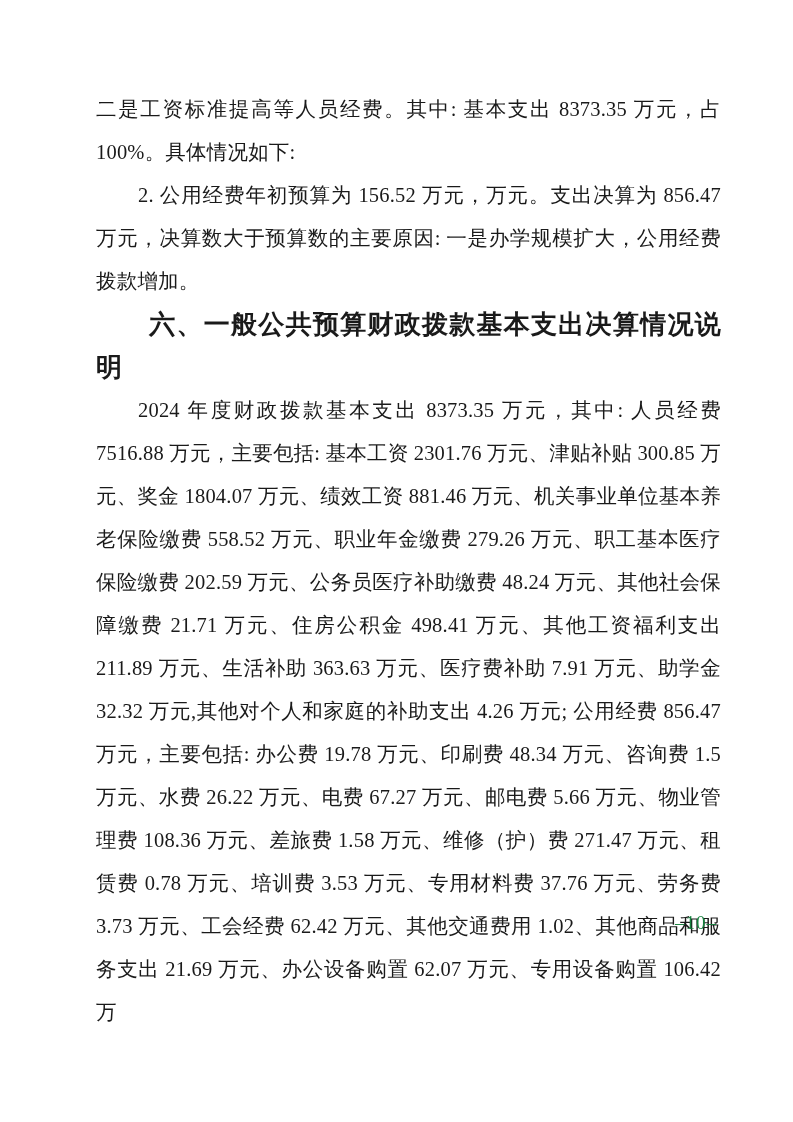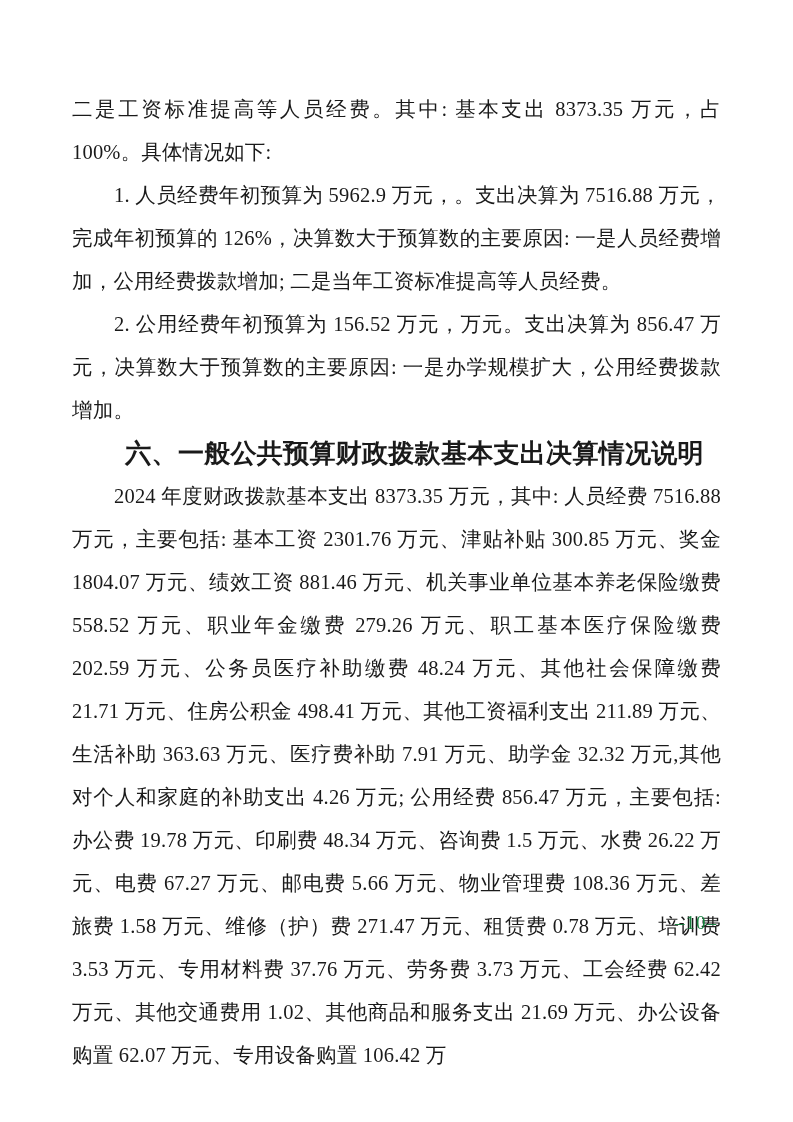--- a/index.html
+++ b/index.html
@@ -12,21 +12,21 @@
     height: 1122px;
     font-family: "Liberation Serif", "DejaVu Serif", serif;
     color: #1a1a1a;
     position: relative;
     overflow: hidden;
   }
   .page {
     width: 793px;
     height: 1046px;
     box-sizing: border-box;
-    padding: 88px 72px 40px 72px;
+    padding: 88px 72px 40px 96px;
     position: relative;
   }
   .doc-body {
     font-size: 20.5px;
     line-height: 43px;
     text-align: justify;
     text-justify: inter-ideograph;
     letter-spacing: 0.2px;
   }
   .para {
@@ -53,19 +53,18 @@
     letter-spacing: 1px;
     color: #15803d;
   }
 </style>
 </head>
 <body>
 
 <div class="page">
   <div class="doc-body">
     <p class="para">二是工资标准提高等人员经费。其中: 基本支出 8373.35 万元，占 100%。具体情况如下:</p>
-    <p class="para indent">1. 人员经费年初预算为 5962.9 万元，。支出决算为 7516.88 万元，完成年初预算的 126%，决算数大于预算数的主要原因: 一是人员经费增加，公用经费拨款增加; 二是当年工资标准提高等人员经费。</p>
     <p class="para indent">2. 公用经费年初预算为 156.52 万元，万元。支出决算为 856.47 万元，决算数大于预算数的主要原因: 一是办学规模扩大，公用经费拨款增加。</p>
     <h2 class="heading">六、一般公共预算财政拨款基本支出决算情况说明</h2>
     <p class="para indent">2024 年度财政拨款基本支出 8373.35 万元，其中: 人员经费 7516.88 万元，主要包括: 基本工资 2301.76 万元、津贴补贴 300.85 万元、奖金 1804.07 万元、绩效工资 881.46 万元、机关事业单位基本养老保险缴费 558.52 万元、职业年金缴费 279.26 万元、职工基本医疗保险缴费 202.59 万元、公务员医疗补助缴费 48.24 万元、其他社会保障缴费 21.71 万元、住房公积金 498.41 万元、其他工资福利支出 211.89 万元、生活补助 363.63 万元、医疗费补助 7.91 万元、助学金 32.32 万元,其他对个人和家庭的补助支出 4.26 万元; 公用经费 856.47 万元，主要包括: 办公费 19.78 万元、印刷费 48.34 万元、咨询费 1.5 万元、水费 26.22 万元、电费 67.27 万元、邮电费 5.66 万元、物业管理费 108.36 万元、差旅费 1.58 万元、维修（护）费 271.47 万元、租赁费 0.78 万元、培训费 3.53 万元、专用材料费 37.76 万元、劳务费 3.73 万元、工会经费 62.42 万元、其他交通费用 1.02、其他商品和服务支出 21.69 万元、办公设备购置 62.07 万元、专用设备购置 106.42 万</p>
   </div>
   <div class="page-number">–10–</div>
 </div>
 
 </body></html>

